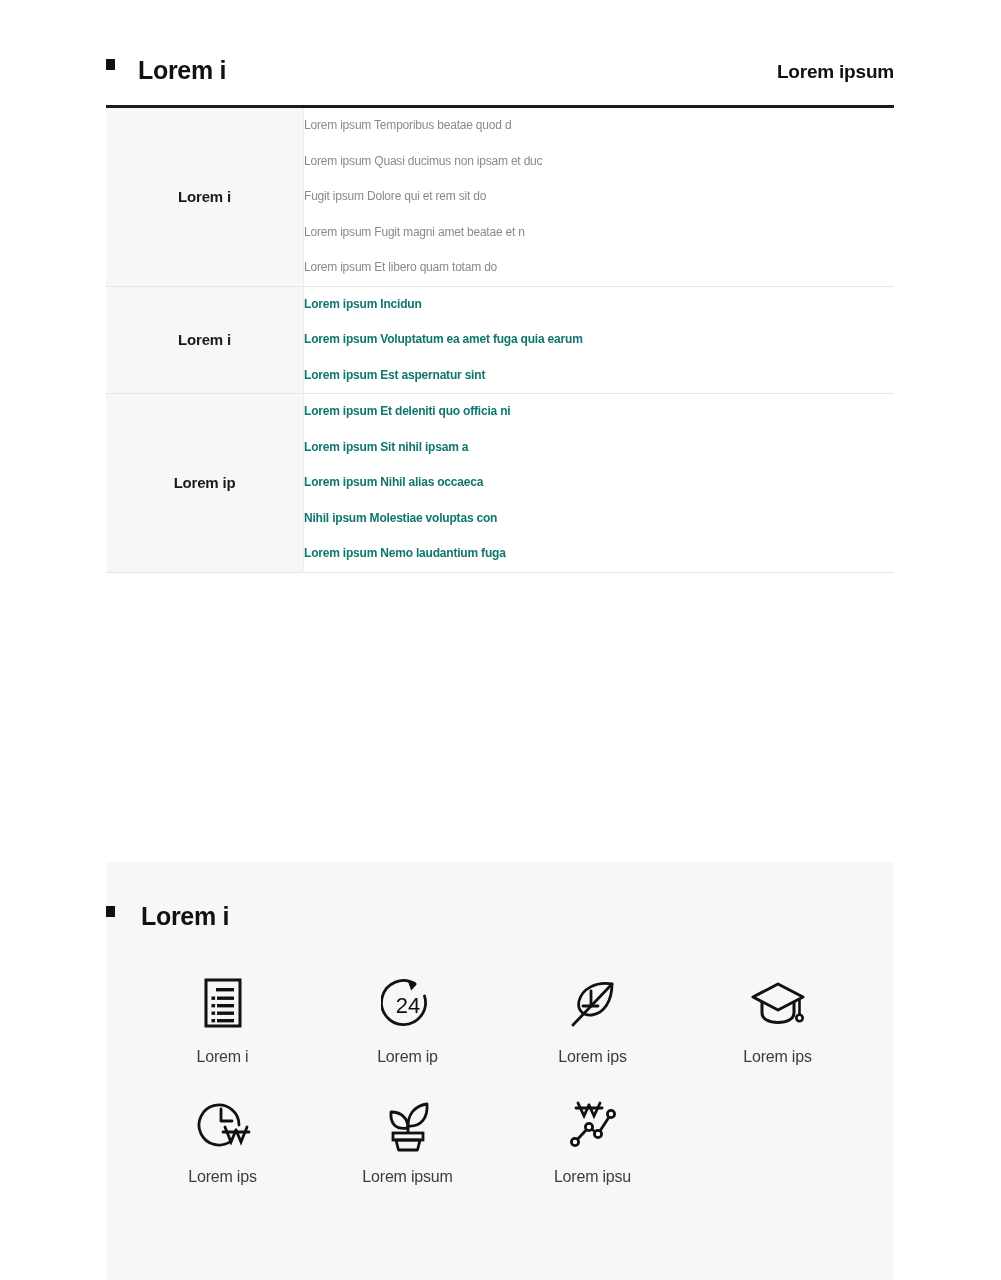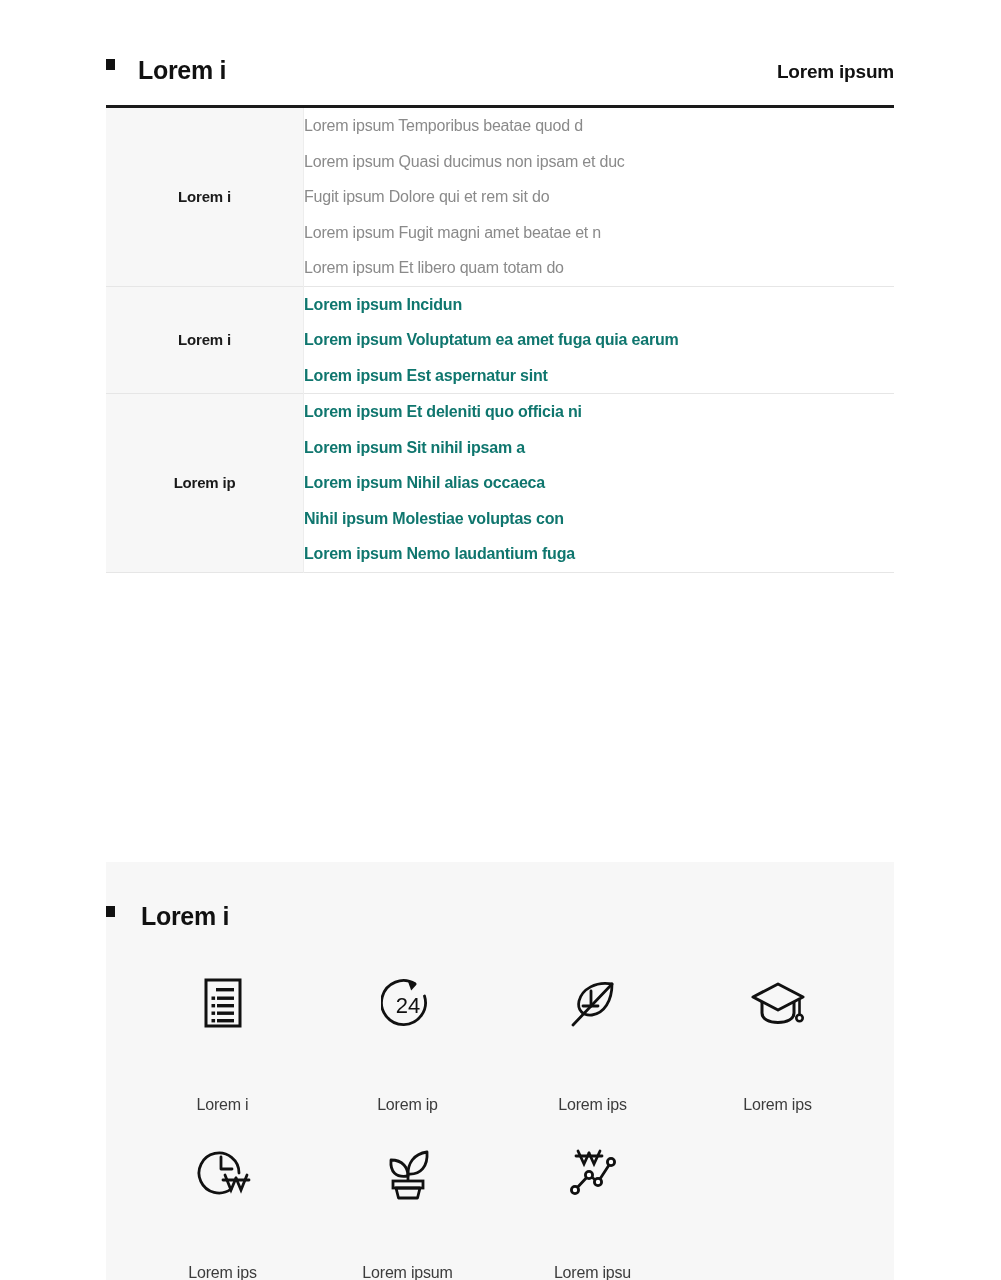--- a/index.html
+++ b/index.html
@@ -97,21 +97,21 @@
     font-weight: bold;
     color: #1a1a1a;
     letter-spacing: -0.2px;
   }
 
   .cell-body {
     padding: 30px 0 30px 46px;
   }
 
   .body-line {
-    font-size: 16px;
+    font-size: 12px;
     color: #8a8a8a;
     letter-spacing: -0.2px;
     line-height: 35.5px;
     white-space: nowrap;
   }
 
   .body-line.bold {
     font-weight: bold;
     color: #0f766e;
   }
@@ -152,21 +152,20 @@
     grid-template-columns: repeat(4, 1fr);
     row-gap: 28px;
     margin-top: 44px;
     padding: 0 24px;
   }
 
   .icon-cell {
     display: flex;
     flex-direction: column;
     align-items: center;
-    gap: 48px;
   }
 
   .icon-art {
     height: 62px;
     display: flex;
     align-items: center;
     justify-content: center;
   }
 
   .icon-art svg {

